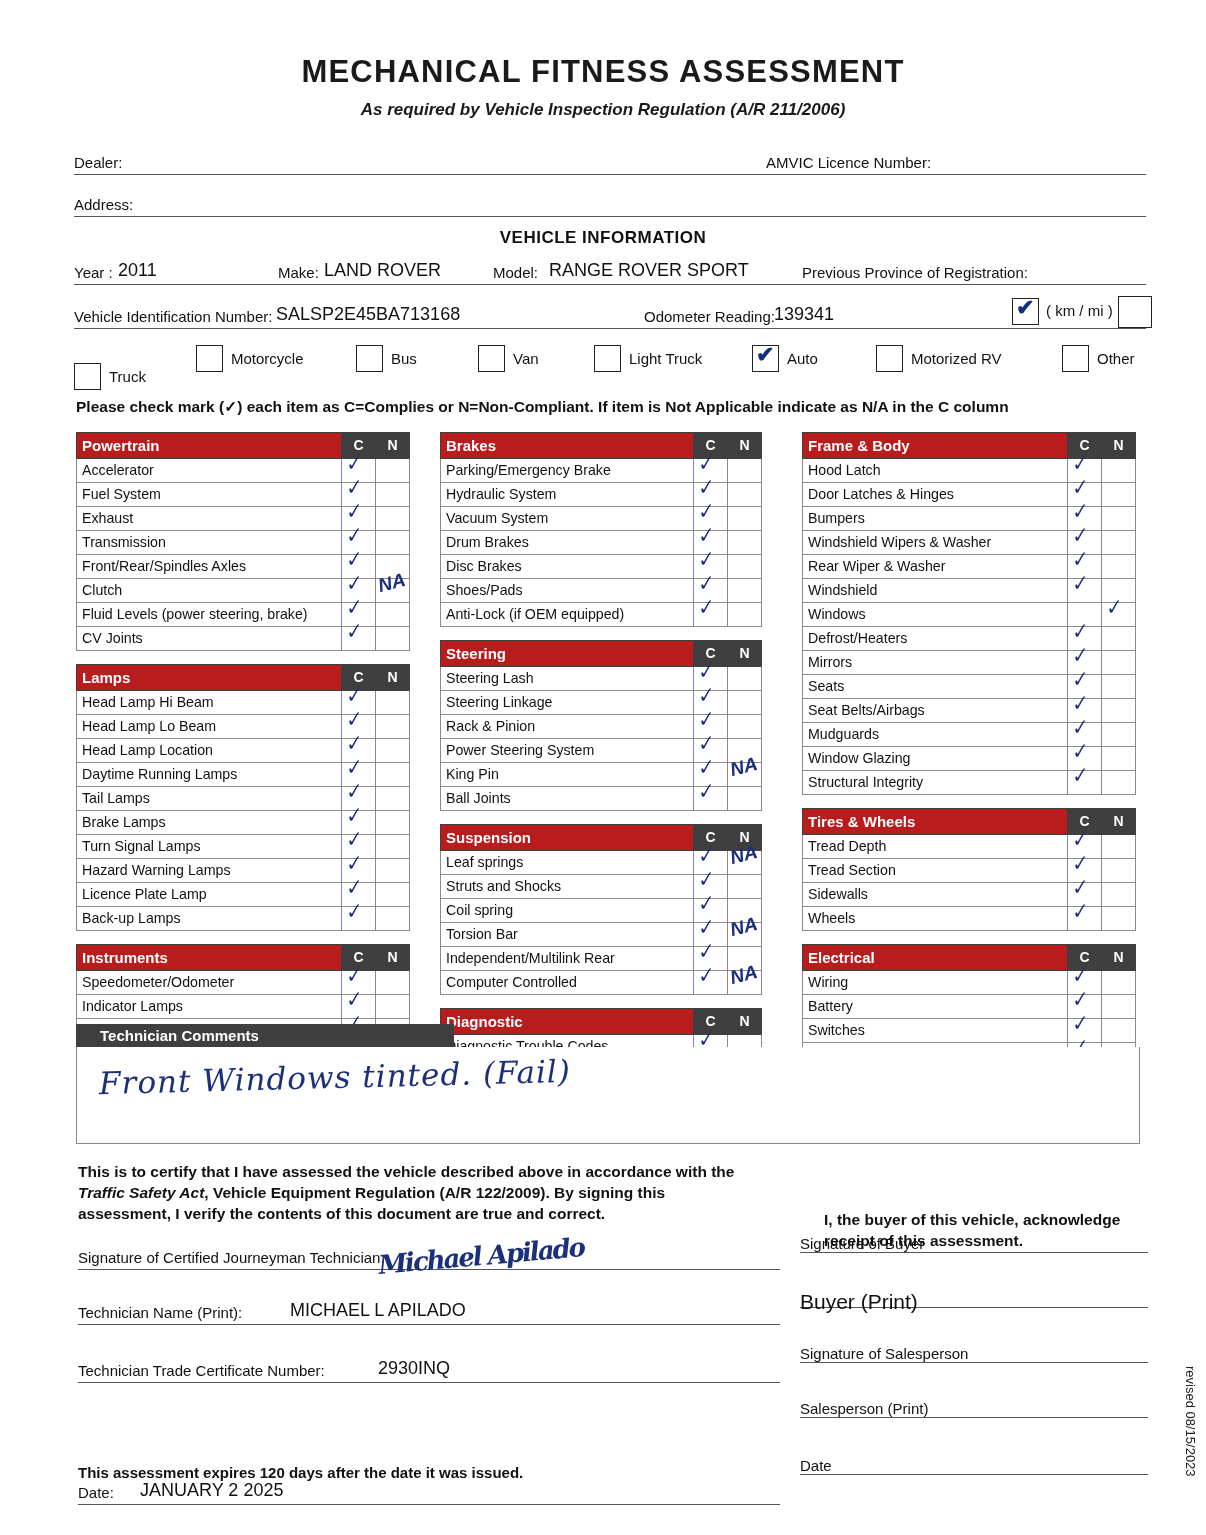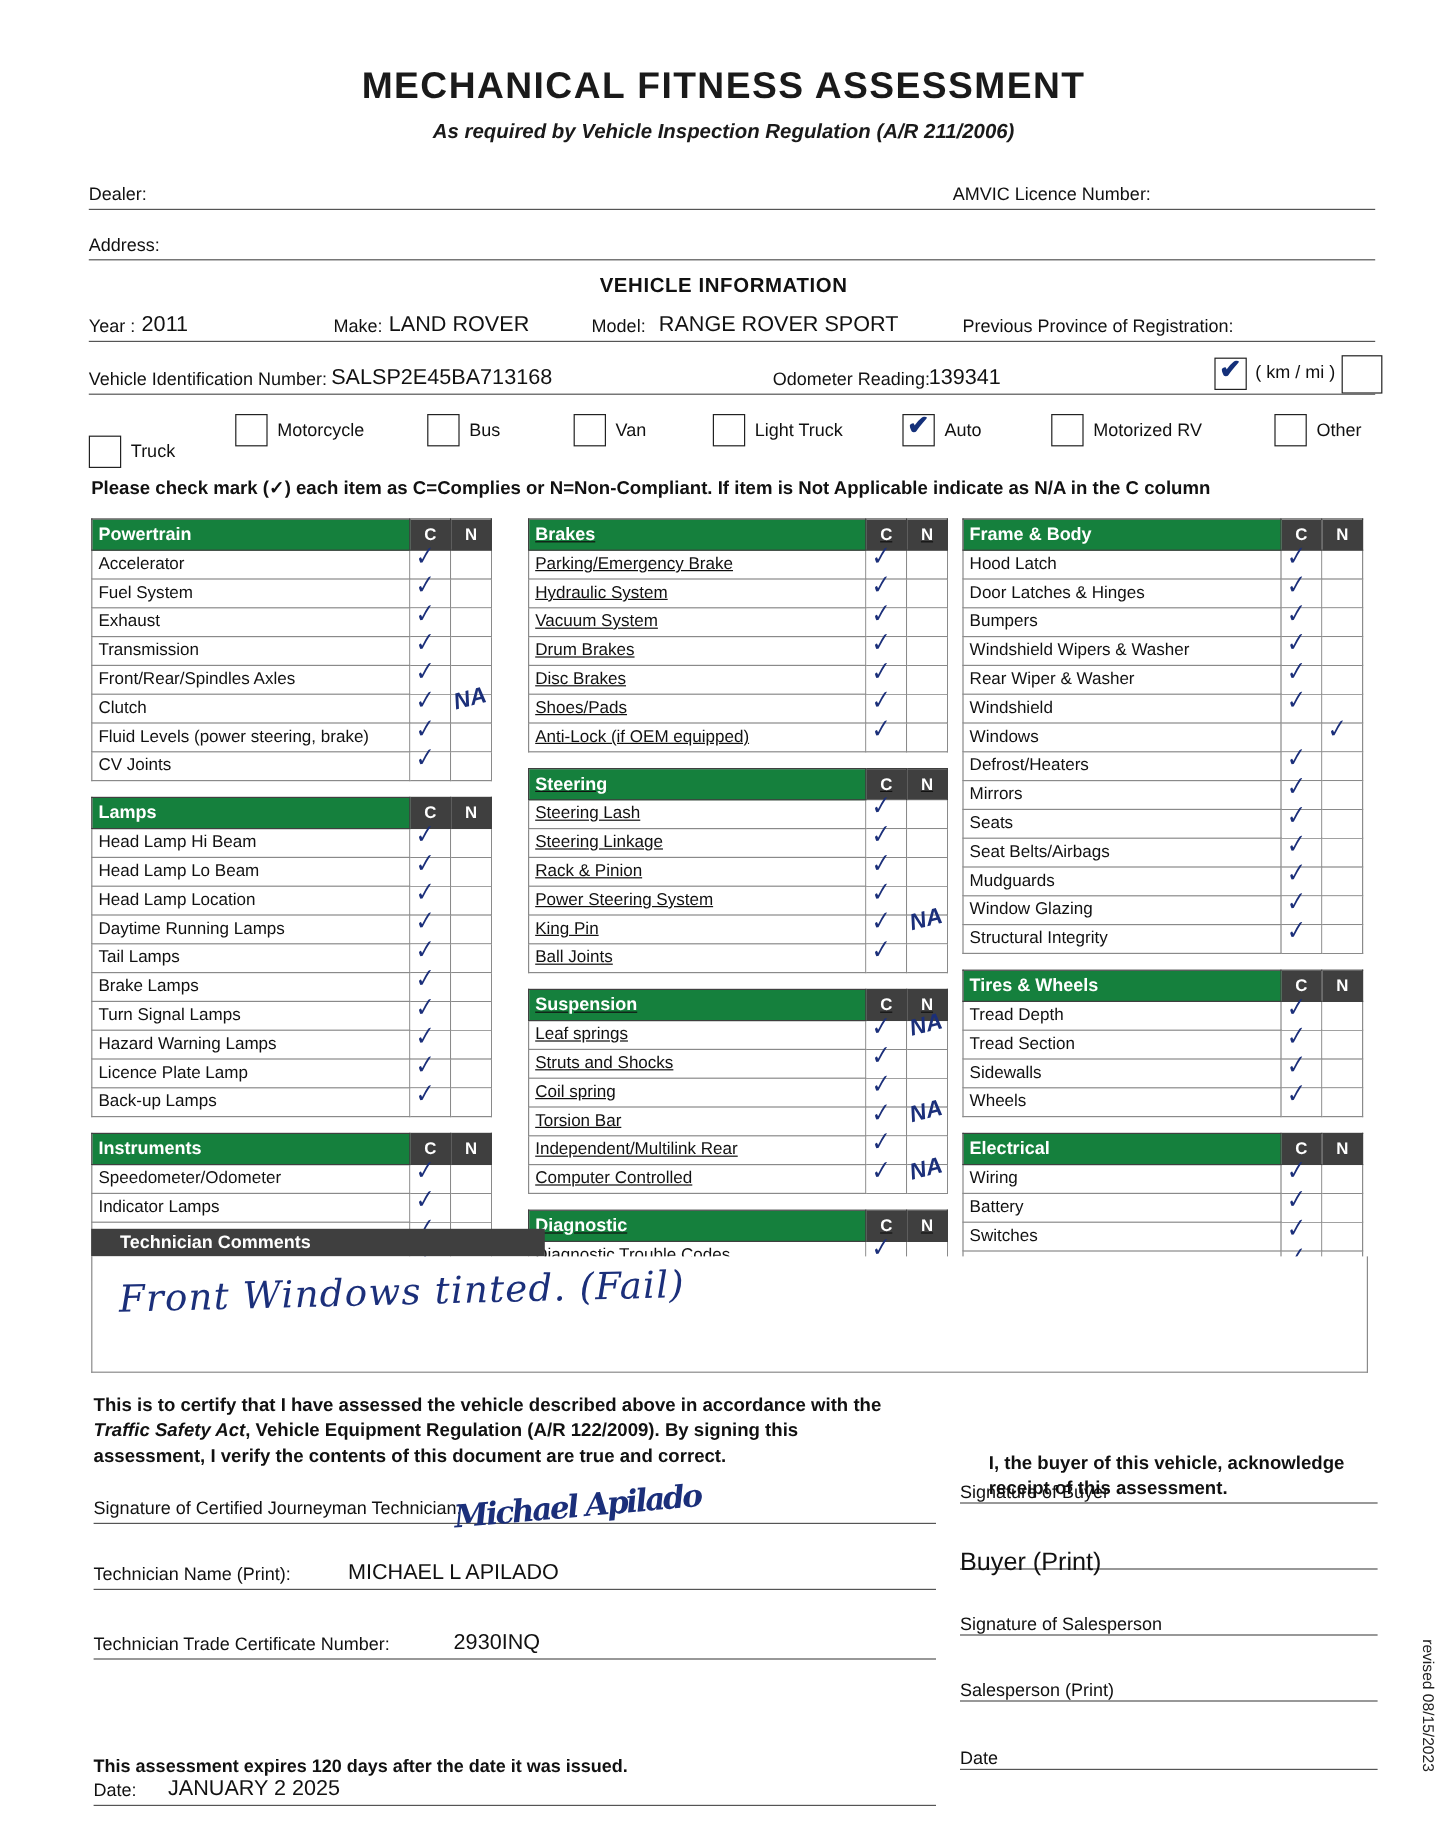--- a/index.html
+++ b/index.html
@@ -87,21 +87,21 @@
     position:absolute;
     left:76px;
     font-size:15.5px;
     font-weight:bold;
   }
 
   
   .col { position:absolute; }
   .tbl { width:100%; border-collapse:collapse; }
   .tbl .hdr td {
-    background:#15803d;
+    background:#b91c1c;
     color:#fff;
     font-weight:bold;
     font-size:15px;
     padding:2px 5px;
     border:1px solid #3f3f3f;
   }
   .tbl .hdr td.cc, .tbl .hdr td.nn {
     text-align:center;
     width:33px;
     font-size:14px;
@@ -208,21 +208,21 @@
 
 <div class="page">
 
   <div class="title">MECHANICAL FITNESS ASSESSMENT</div>
   <div class="subtitle">As required by Vehicle Inspection Regulation (A/R 211/2006)</div>
 
   <div class="field-row" style="top:148px;">
     <div class="fline">
       <span class="flabel" style="left:0;">Dealer:</span>
       <span class="fvalue" style="left:90px;"></span>
-      <span class="flabel" style="left:720px;text-align:center;">AMVIC Licence Number:</span>
+      <span class="flabel" style="left:692px;text-align:center;">AMVIC Licence Number:</span>
       <span class="fvalue" style="left:880px;"></span>
     </div>
   </div>
 
   <div class="field-row" style="top:190px;">
     <div class="fline">
       <span class="flabel" style="left:0;">Address:</span>
       <span class="fvalue" style="left:95px;"></span>
     </div>
   </div>
@@ -468,21 +468,21 @@
             <td>Hi Beam Indicator</td>
             <td class="cc">
               <span class="tick">✓</span>
             </td>
             <td class="nn"></td>
           </tr>
         </tbody>
     </table>
   </div>
 
-  <div class="col" style="left:440px; top:432px; width:350px;text-decoration:underline;">
+  <div class="col" style="left:440px; top:432px; width:322px;">
     <table class="tbl">
       <tbody>
           <tr class="hdr">
             <td>Brakes</td>
         <td class="cc">C</td>
         <td class="nn">N</td>
           </tr>
       </tbody>
         <tbody>
           <tr>

